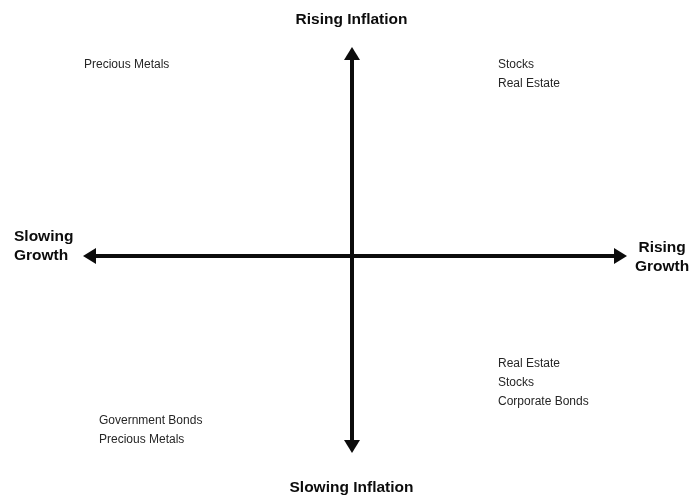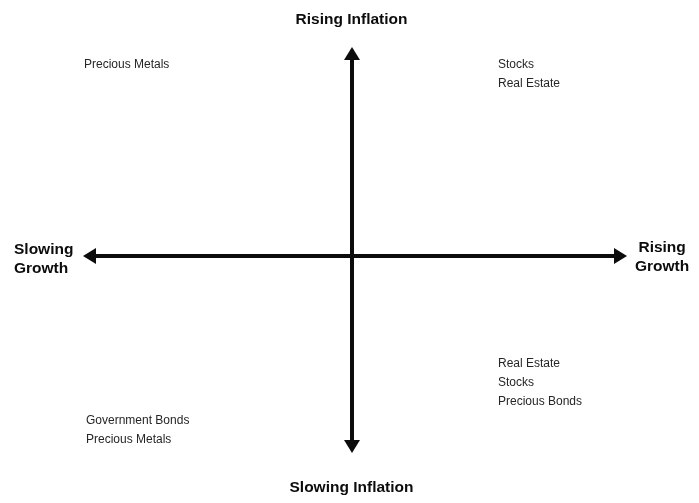--- a/index.html
+++ b/index.html
@@ -89,21 +89,21 @@
     text-align: center;
   }
   #label-bottom {
     left: 0;
     top: 477px;
     width: 703px;
     text-align: center;
   }
   #label-left {
     left: 14px;
-    top: 239px;
+    top: 226px;
     text-align: left;
   }
   #label-right {
     left: 635px;
     top: 237px;
     text-align: center;
   }
 
   
   .quadrant-list {
@@ -112,21 +112,21 @@
     font-weight: normal;
     line-height: 19px;
     color: #262626;
   }
   .quadrant-list .asset-item {
     display: block;
     white-space: nowrap;
   }
   #quadrant-top-left   { left: 84px;  top: 55px; }
   #quadrant-top-right  { left: 498px; top: 55px; }
-  #quadrant-bottom-left{ left: 86px;  top: 411px; }
+  #quadrant-bottom-left{ left: 99px;  top: 411px; }
   #quadrant-bottom-right{ left: 498px; top: 354px; }
 </style>
 </head>
 <body>
 
 <div id="canvas">
 
   <div class="axis-line" id="v-axis-line"></div>
   <div class="axis-line" id="h-axis-line"></div>
 
@@ -155,16 +155,16 @@
     </div>
 
   <div class="quadrant-list" id="quadrant-bottom-left">
       <span class="asset-item">Government Bonds</span>
       <span class="asset-item">Precious Metals</span>
     </div>
 
   <div class="quadrant-list" id="quadrant-bottom-right">
       <span class="asset-item">Real Estate</span>
       <span class="asset-item">Stocks</span>
-      <span class="asset-item">Precious Bonds</span>
+      <span class="asset-item">Corporate Bonds</span>
     </div>
 
 </div>
 
 </body></html>

